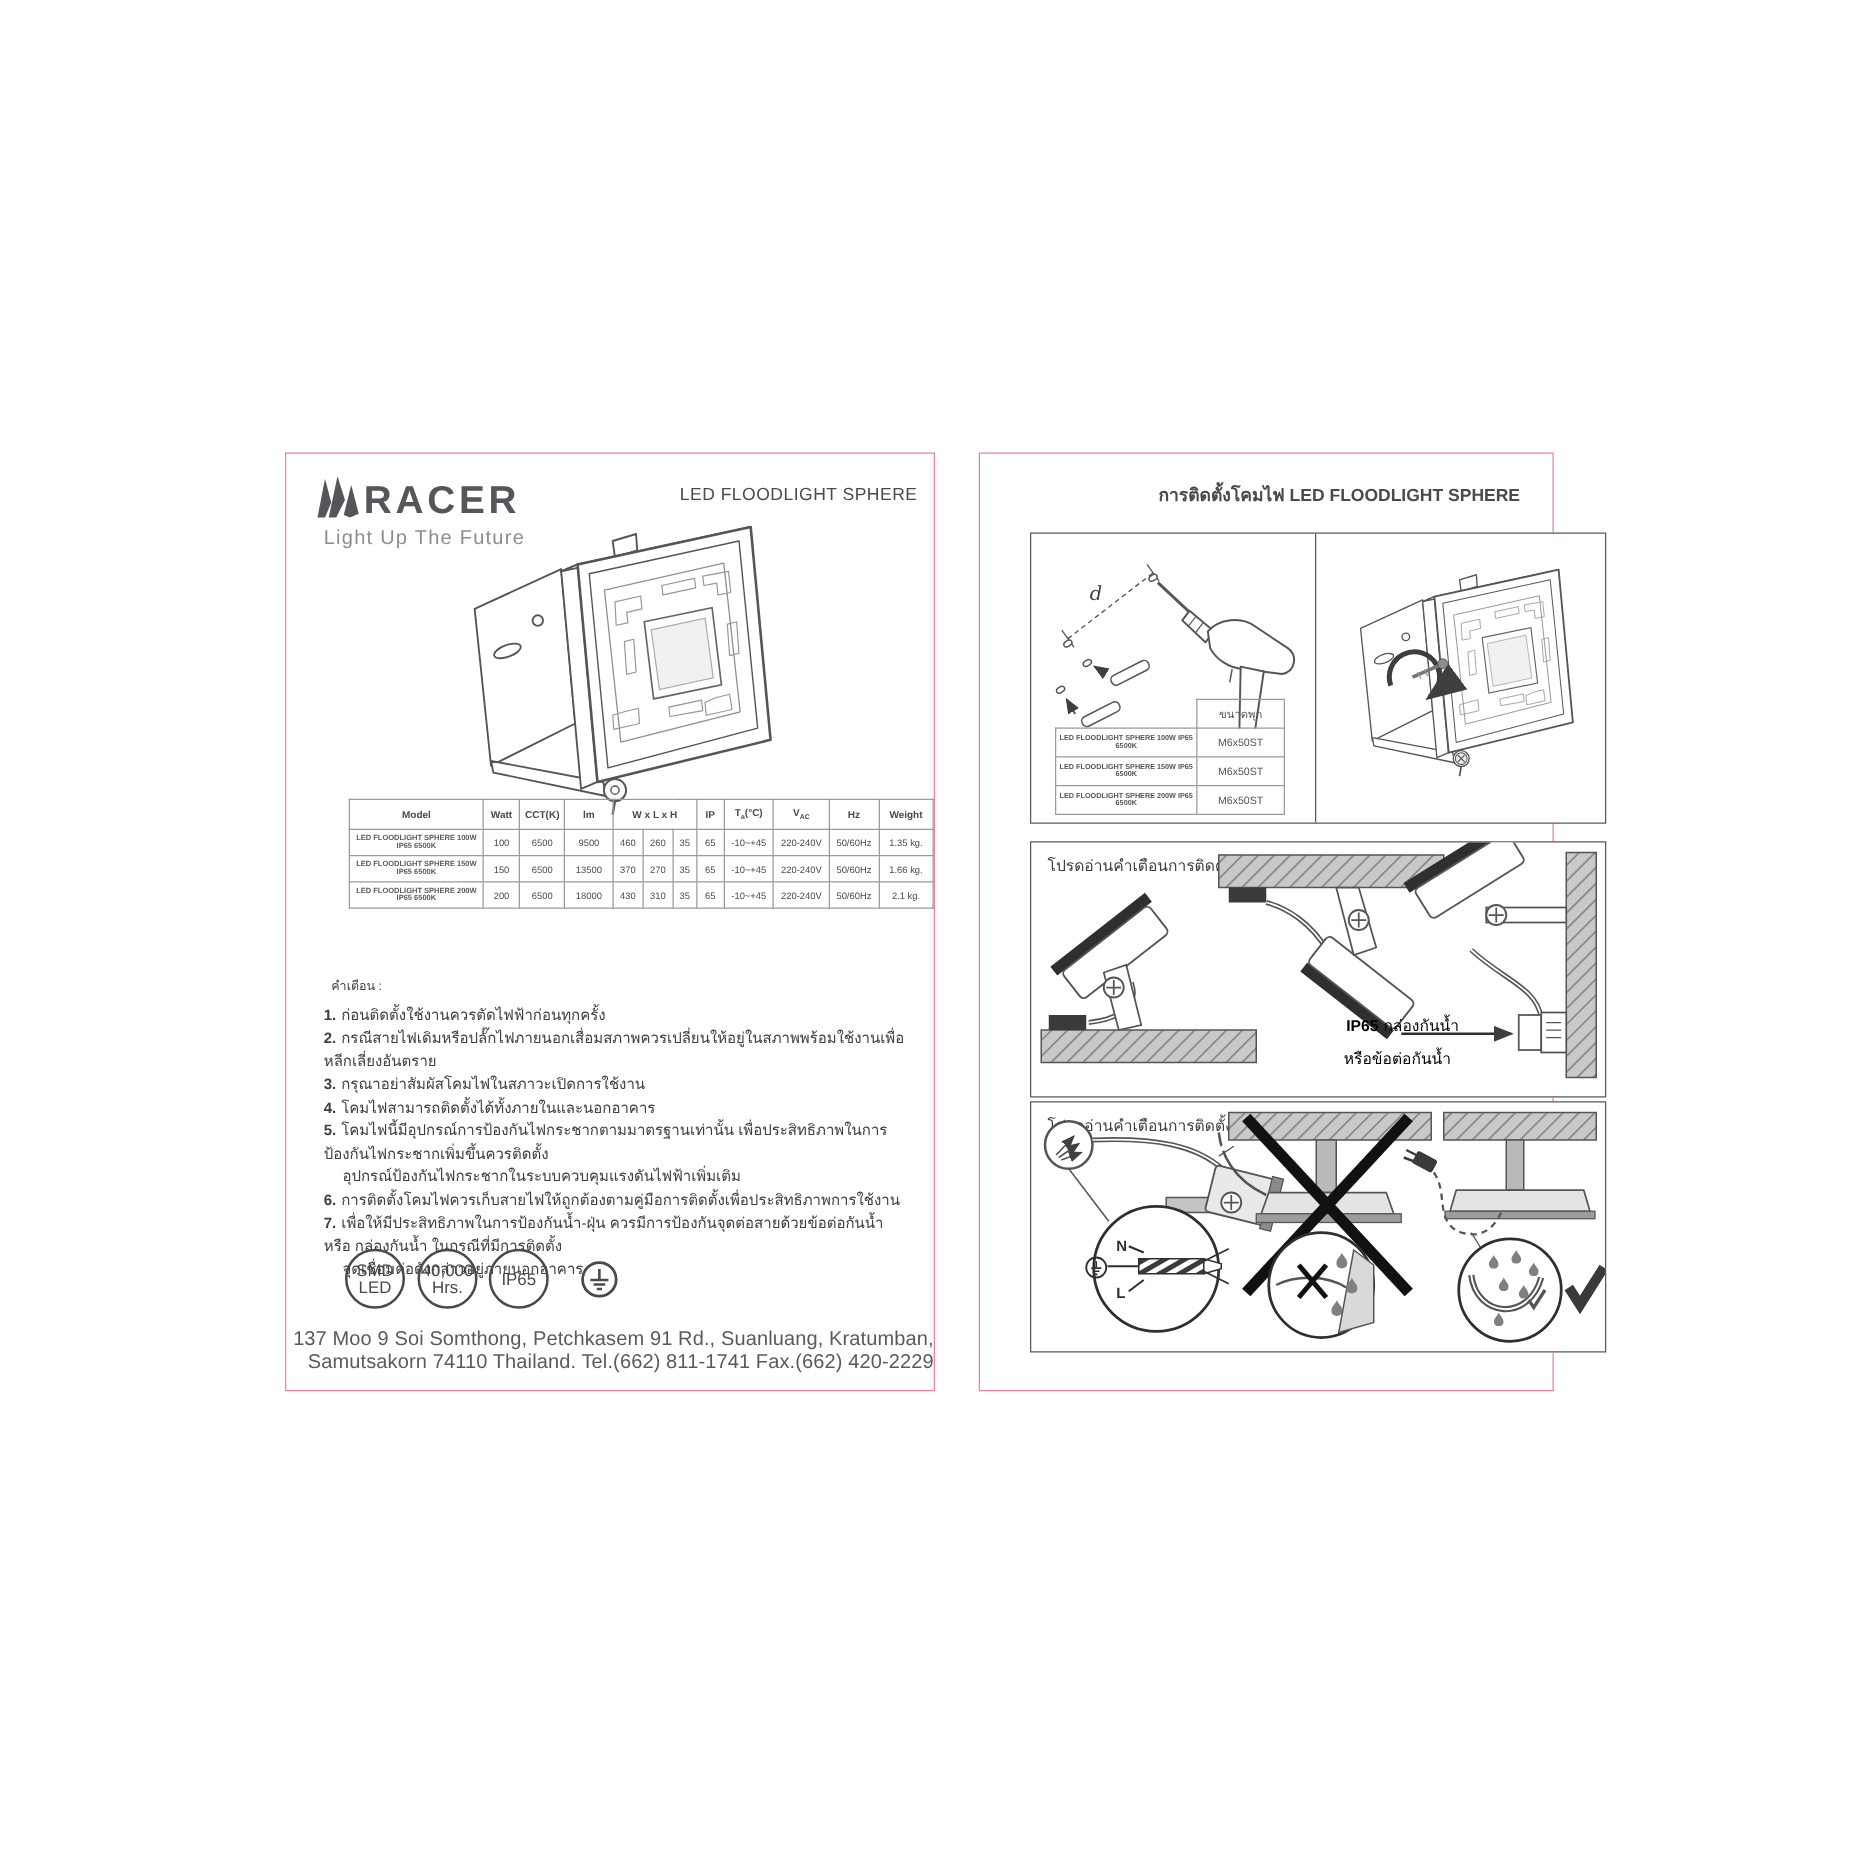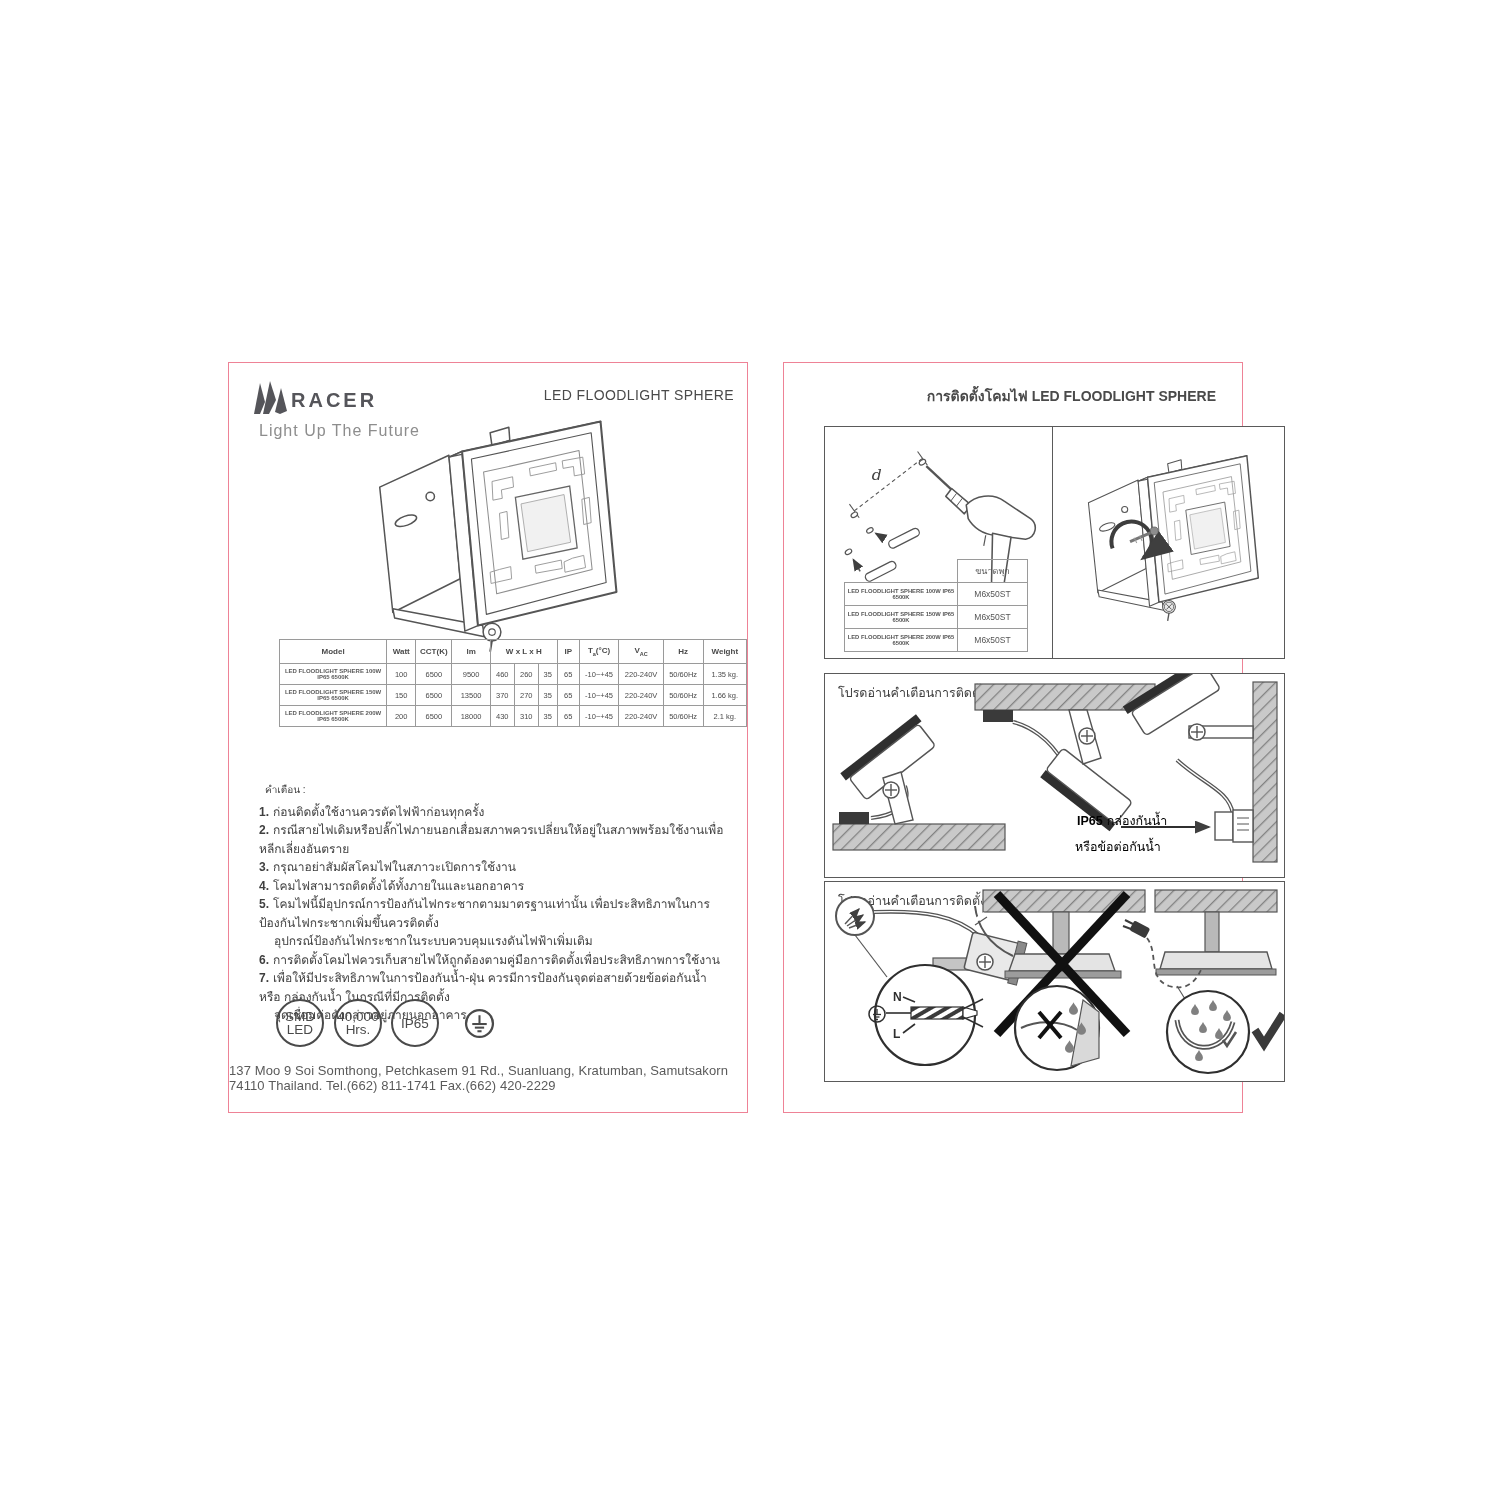--- a/index.html
+++ b/index.html
@@ -5,21 +5,21 @@
   html,body{margin:0;padding:0;background:#fff;}
   .sheet{position:relative;width:1500px;height:1500px;background:#ffffff;overflow:hidden;
          font-family:"Liberation Sans","DejaVu Sans",sans-serif;color:#4a4a4a;}
   .page{position:absolute;top:362px;height:751px;background:#fff;border:1px solid #ee8296;box-sizing:border-box;}
   .page-left{left:228px;width:520px;}
   .page-right{left:747px;width:460px;margin-left:36px;}
 
   
   .brand{position:absolute;left:24px;top:18px;}
   .brand-row{display:flex;align-items:flex-end;}
-  .brand-word{font-size:20px;font-weight:bold;letter-spacing:3px;color:#55555a;line-height:30px;margin-left:2px;}
+  .brand-word{font-size:31px;font-weight:bold;letter-spacing:3px;color:#55555a;line-height:30px;margin-left:2px;}
   .brand-tagline{font-size:16px;color:#8d8d8d;letter-spacing:1px;margin-top:7px;margin-left:6px;}
   .lp-title{position:absolute;right:13px;top:24px;font-size:14px;font-weight:normal;letter-spacing:.4px;color:#4a4a4a;}
   .product-svg{position:absolute;left:122px;top:38px;width:282px;height:262px;}
 
   .spec-table{position:absolute;left:50px;top:276px;border-collapse:collapse;table-layout:fixed;}
   .spec-table td,.spec-table th{border:1px solid #9a9a9a;text-align:center;vertical-align:middle;padding:0 1px;color:#4a4a4a;}
   .spec-table th{font-size:8px;font-weight:bold;height:23px;}
   .spec-table td{font-size:7.5px;height:20px;}
   .spec-table .c-model{width:112px;}
   .spec-table td.c-model{font-size:6px;font-weight:bold;color:#5a5a5a;}
@@ -32,21 +32,21 @@
   .warnings{position:absolute;left:30px;top:418px;width:468px;font-size:12px;line-height:18.5px;color:#3f3f3f;}
   .warn-heading{margin:0 0 3px 6px;font-size:10px;}
   .warn-item .n{font-weight:bold;margin-right:4px;}
   .warn-cont{padding-left:15px;}
 
   .badges{position:absolute;left:0;top:636px;width:100%;height:60px;}
   .badge{position:absolute;width:48px;height:48px;border:2.5px solid #4a4a4a;border-radius:50%;
          display:flex;flex-direction:column;align-items:center;justify-content:center;
          font-size:13.5px;line-height:13px;font-weight:500;color:#4a4a4a;box-sizing:border-box;}
   .badge-ground{position:absolute;left:235px;top:9px;width:31px;height:31px;}
-  .footer{position:absolute;left:0;top:700px;width:100%;text-align:left;font-size:13px;color:#5a5a5a;letter-spacing:.1px;}
+  .footer{position:absolute;left:0;top:700px;width:100%;text-align:right;font-size:16px;color:#5a5a5a;letter-spacing:.1px;}
 
   
   .rp-title{position:absolute;right:26px;top:22px;font-size:14px;font-weight:bold;color:#4a4a4a;}
   .panel{position:absolute;border:1px solid #5a5a5a;background:#fff;box-sizing:border-box;}
   .panel-install{left:40px;top:63px;width:461px;height:233px;}
   .panel-divider{position:absolute;left:227px;top:0;width:0;height:100%;border-left:1px solid #5a5a5a;}
   .panel-mount{left:40px;top:310px;width:461px;height:205px;}
   .panel-wiring{left:40px;top:518px;width:461px;height:201px;}
   .panel-heading{position:absolute;left:13px;top:9px;font-size:12.5px;color:#3f3f3f;}
   .fill-svg{position:absolute;left:0;top:0;width:100%;height:100%;}

